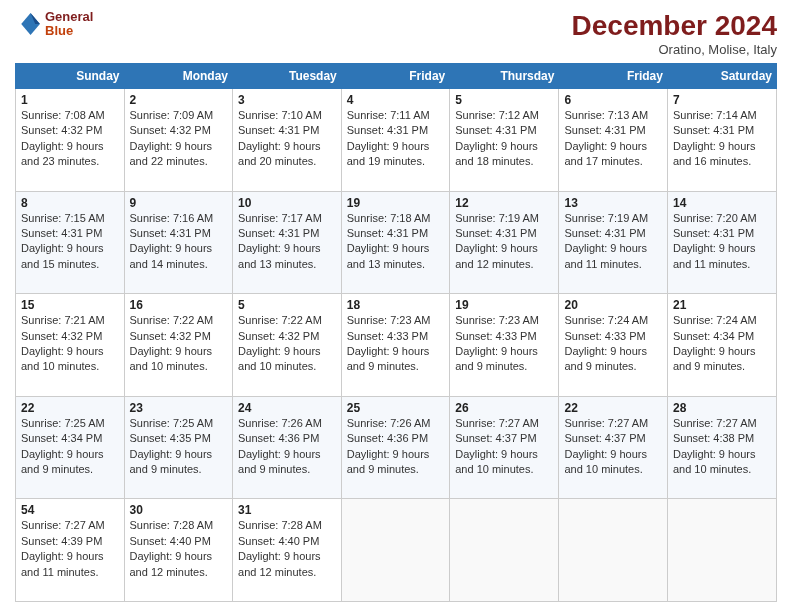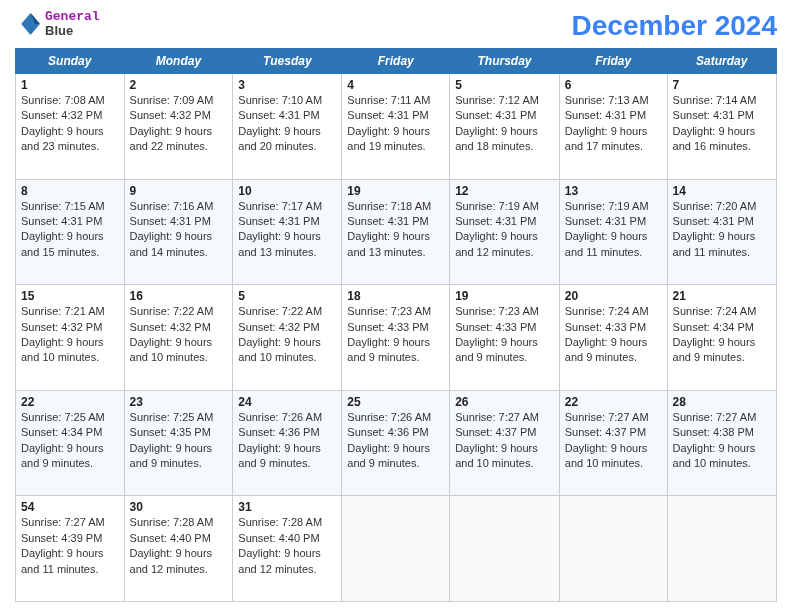--- a/index.html
+++ b/index.html
@@ -28,53 +28,52 @@
       align-items: center;
       gap: 2px;
     }
     .logo-text {
       display: flex;
       flex-direction: column;
       font-size: 13px;
       font-weight: bold;
       line-height: 1.1;
     }
-    .logo-general { color: #a21caf; font-family: Liberation Mono, monospace; }
-    .logo-blue { color: #404040; }
+    .logo-general { color: #7f1d1d; }
+    .logo-blue { color: #c2410c; }
     .logo-icon {
       width: 28px;
       height: 28px;
     }
     .title-block {
       text-align: right;
     }
     .title-month {
       font-size: 28px;
       font-weight: bold;
-      color: #3b82f6;
+      color: #7f1d1d;
     }
     .title-location {
       font-size: 13px;
       color: #444;
     }
     .calendar {
       width: 100%;
       border-collapse: collapse;
       flex: 1;
       font-size: 10px;
     }
     .calendar th {
       background: #2e75b6;
       color: #fff;
-      padding: 5px 12px;
-      text-align: center;
+      padding: 5px 4px;
+      text-align: right;
       font-size: 12px;
       font-weight: bold;
       border: 1px solid #2e75b6;
-      font-style: italic;
     }
     .calendar td {
       border: 1px solid #ccc;
       padding: 4px 5px;
       vertical-align: top;
       background: #fff;
       width: 113px;
     }
     .calendar tr:nth-child(even) td {
       background: #f5f8fc;
@@ -103,20 +102,21 @@
         <polygon points="20,4 32,18 20,32 8,18" fill="#2e75b6"></polygon>
         <polygon points="20,4 32,18 26,18" fill="#1a4d8a"></polygon>
       </svg>
       <div class="logo-text">
         <span class="logo-general">General</span>
         <span class="logo-blue">Blue</span>
       </div>
     </div>
     <div class="title-block">
       <div class="title-month">December 2024</div>
+      <div class="title-location">Oratino, Molise, Italy</div>
     </div>
   </div>
 
   <table class="calendar">
     <thead>
       <tr>
         <th>Sunday</th>
         <th>Monday</th>
         <th>Tuesday</th>
         <th>Friday</th>

